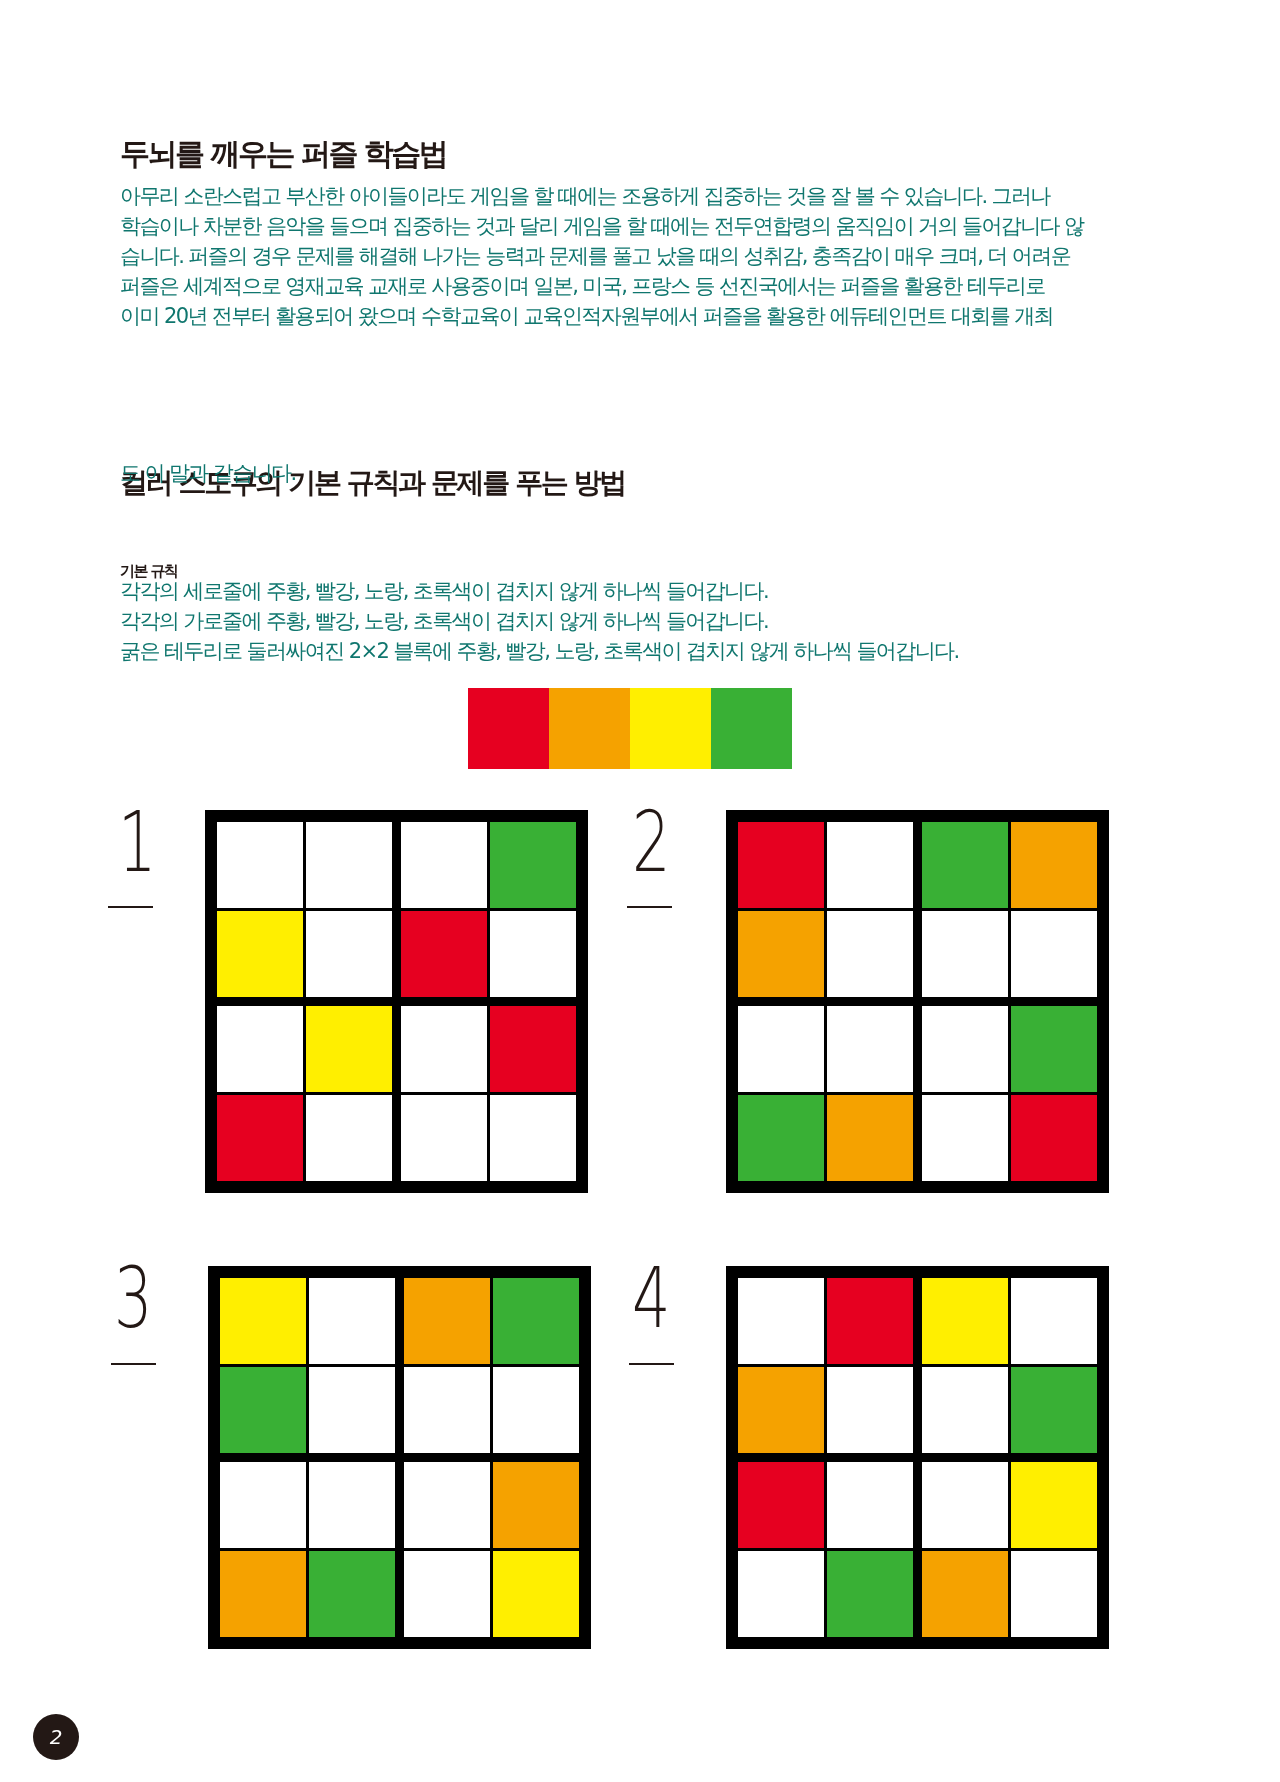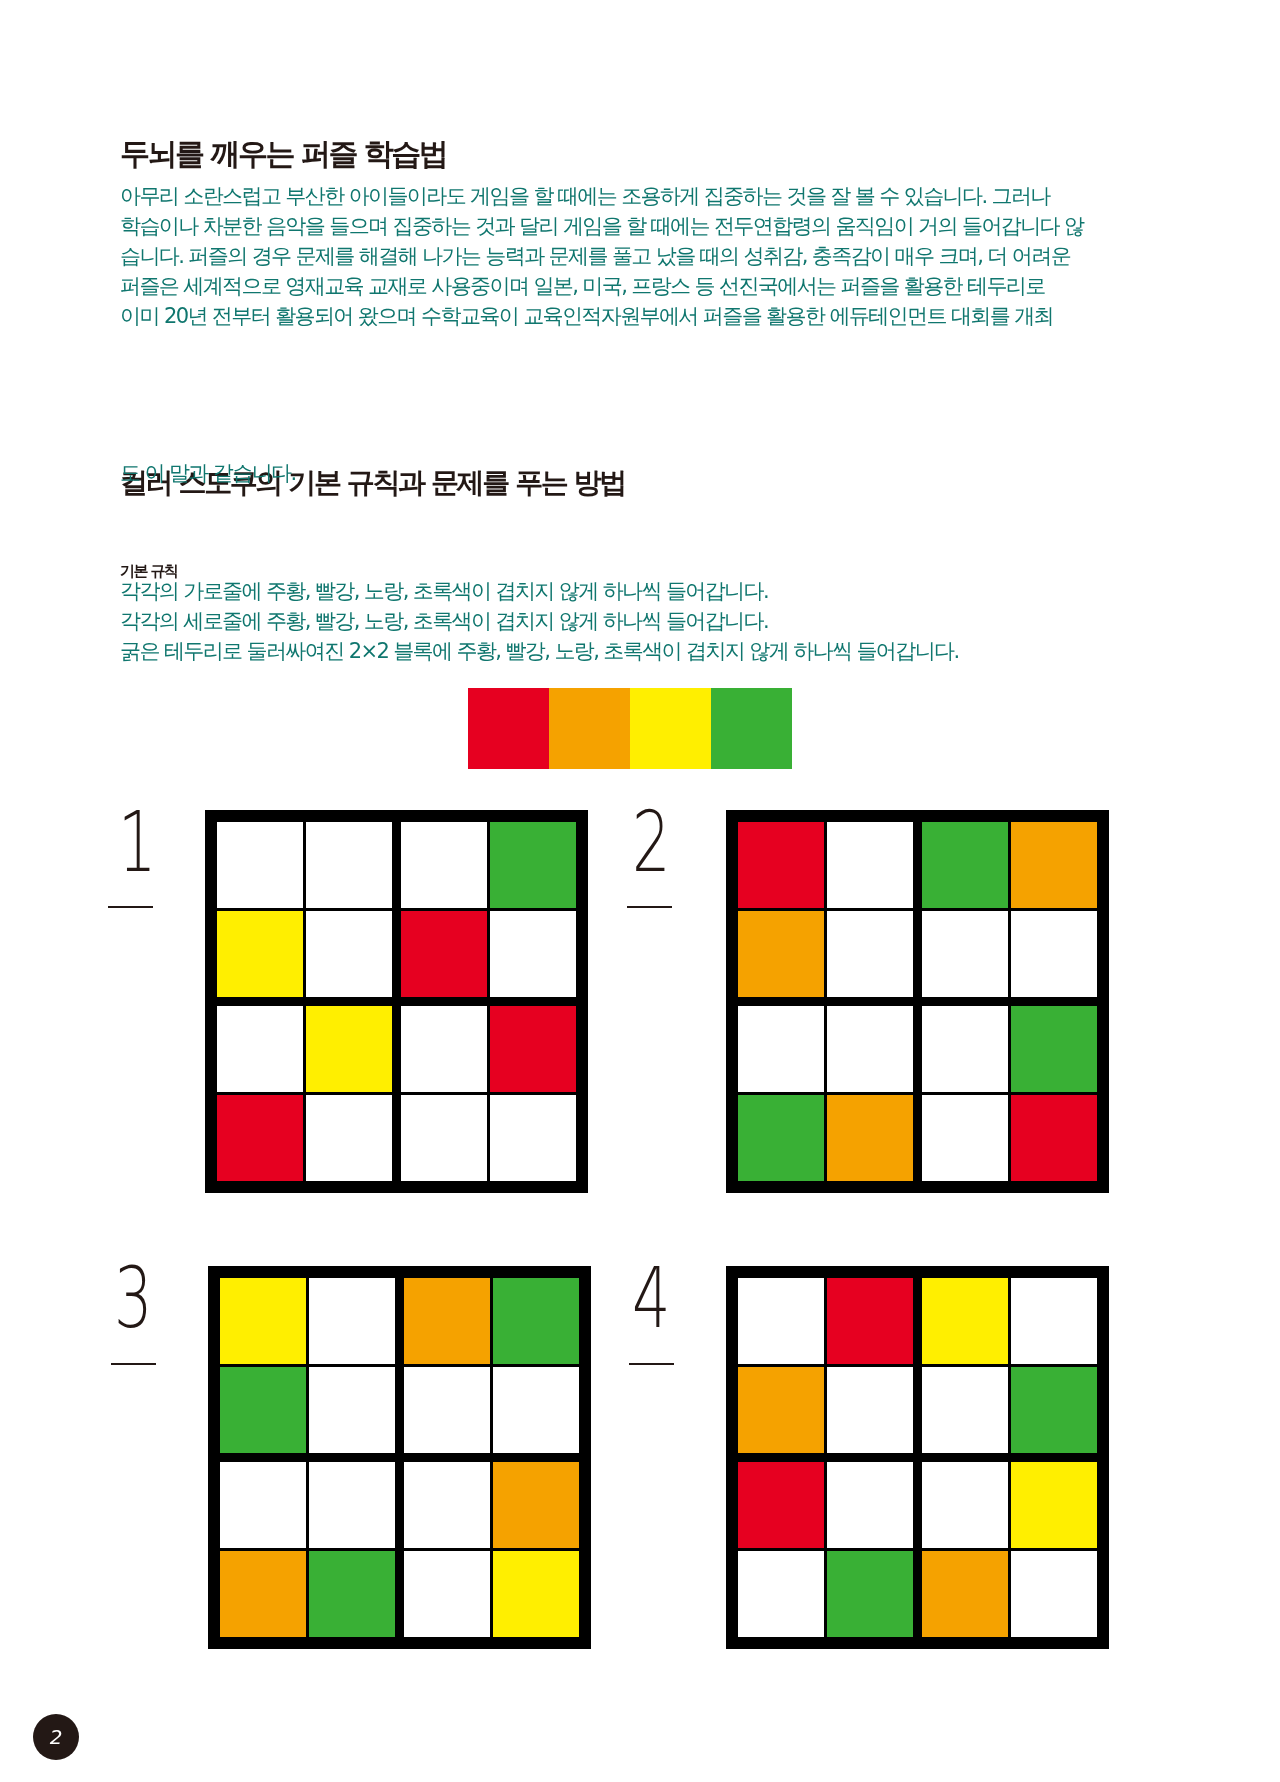--- a/index.html
+++ b/index.html
@@ -65,22 +65,22 @@
 
 <h2 class="h2">컬러 스도쿠의 기본 규칙과 문제를 푸는 방법</h2>
 
 <div class="para meaning">
   <span class="line">도 이 말과 같습니다.</span>
 </div>
 
 <h3 class="h3">기본 규칙</h3>
 
 <div class="para rules">
+  <span class="line">각각의 세로줄에 주황, 빨강, 노랑, 초록색이 겹치지 않게 하나씩 들어갑니다.</span>
   <span class="line">각각의 가로줄에 주황, 빨강, 노랑, 초록색이 겹치지 않게 하나씩 들어갑니다.</span>
-  <span class="line">각각의 세로줄에 주황, 빨강, 노랑, 초록색이 겹치지 않게 하나씩 들어갑니다.</span>
   <span class="line">굵은 테두리로 둘러싸여진 2×2 블록에 주황, 빨강, 노랑, 초록색이 겹치지 않게 하나씩 들어갑니다.</span>
 </div>
 
 <div class="swatches">
   <div class="swatch" style="background: rgb(230, 0, 32);"></div>
   <div class="swatch" style="background: rgb(245, 162, 0);"></div>
   <div class="swatch" style="background: rgb(255, 239, 0);"></div>
   <div class="swatch" style="background: rgb(57, 176, 53);"></div>
 </div>
 

